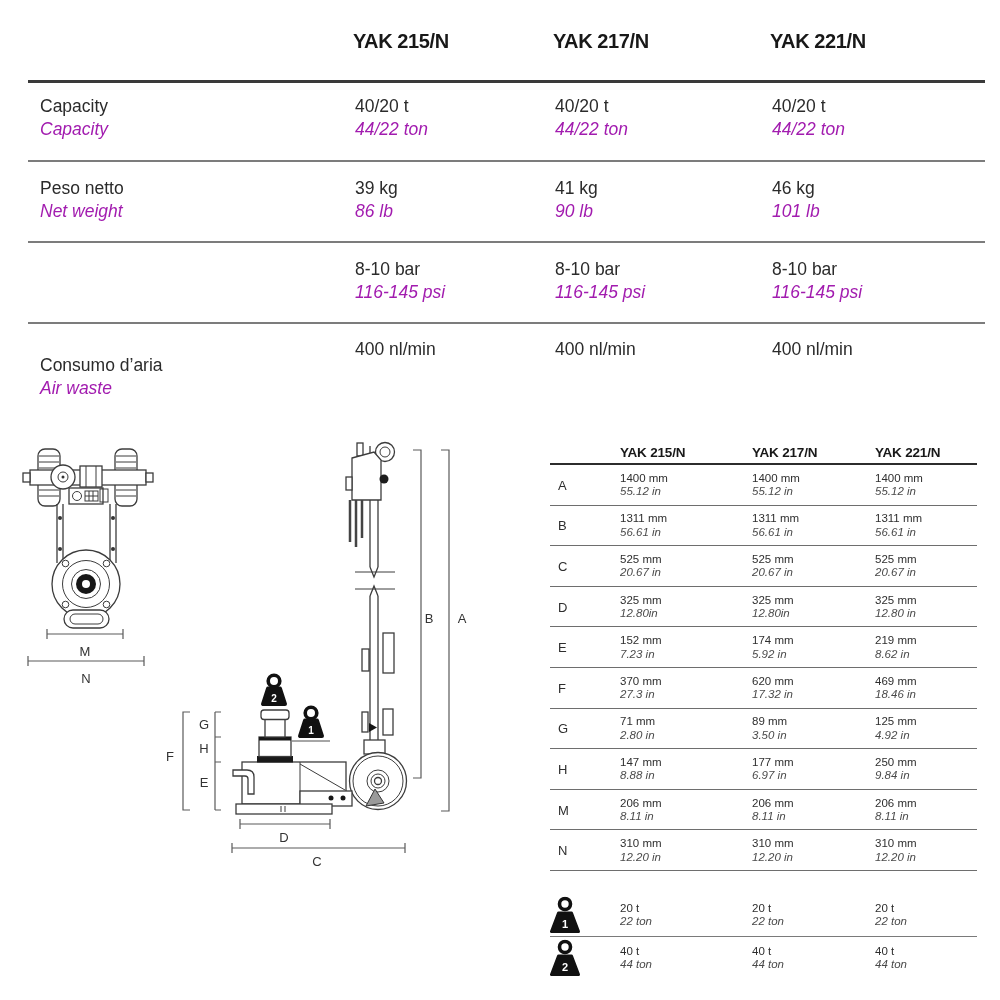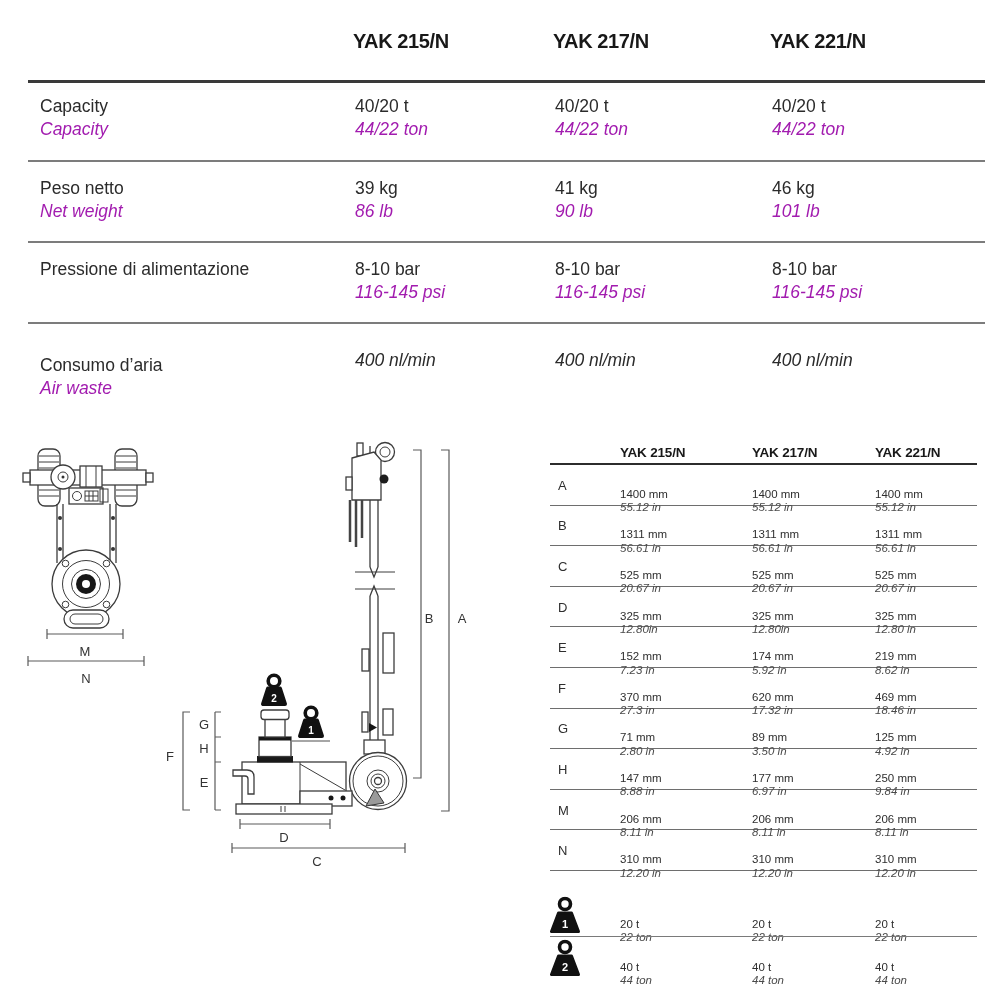--- a/index.html
+++ b/index.html
@@ -11,34 +11,34 @@
            letter-spacing:-0.4px;color:#181818;white-space:nowrap;}
   .ch1{left:353px}.ch2{left:553px}.ch3{left:770px}
   .rule{position:absolute;left:28px;width:957px;height:2px;background:#7c7c7c;}
   .rule.thick{height:3px;background:#3a3a3a;}
   .spec-row{position:absolute;left:0;width:1000px;font-size:17.5px;line-height:22.5px;}
   .spec-label{position:absolute;left:40px;white-space:nowrap;}
   .sv1{position:absolute;left:355px;white-space:nowrap;}
   .sv2{position:absolute;left:555px;white-space:nowrap;}
   .sv3{position:absolute;left:772px;white-space:nowrap;}
   .l2{font-style:italic;color:#a21caf;}
-  .single .l1{margin-top:11px;font-style:italic;}
+  .single .l1{}
 
   
   #dimtable{position:absolute;left:550px;top:434px;width:427px;}
   .dimhead{position:relative;height:29px;border-bottom:2.5px solid #2c2c2c;}
   .dimhead span{position:absolute;bottom:3px;font-weight:bold;font-size:13.5px;
                 letter-spacing:-0.2px;color:#181818;white-space:nowrap;}
   .dh1{left:70px}.dh2{left:202px}.dh3{left:325px}
   .dimrow{position:relative;height:40.6px;box-sizing:border-box;
           border-bottom:1.4px solid #6e6e6e;}
   .dkey{position:absolute;left:8px;top:50%;transform:translateY(-50%);
         font-size:13px;color:#2e2e2e;}
   .dcell{position:absolute;top:50%;transform:translateY(-50%);
-         font-size:11.5px;line-height:13.5px;white-space:nowrap;color:#2e2e2e;margin-top:16px;}
+         font-size:11.5px;line-height:13.5px;white-space:nowrap;color:#2e2e2e;}
   .dcell .in{font-style:italic;color:#4a4a4a;}
   .dc1{left:70px}.dc2{left:202px}.dc3{left:325px}
   .loadblock{margin-top:23px;}
   .loadrow{position:relative;height:42px;}
   .loadrow.second{border-top:1.5px solid #7a7a7a;}
   .loadicon{position:absolute;left:0;top:50%;transform:translateY(-50%);}
 
   
   #drawing{position:absolute;left:0;top:428px;}
   .ln{stroke:#3c3c3c;stroke-width:1.3;fill:none;}
@@ -97,21 +97,20 @@
       </div>
     <div class="sv3">
         <div class="l1">46 kg</div>
         <div class="l2">101 lb</div>
       </div>
   </div>
   <div class="rule" style="top:241px"></div>
 
   <div class="spec-row" style="top:258px">
     <div class="spec-label">
-      <div class="l1">Pressione di alimentazione</div>
     </div>
     <div class="sv1">
         <div class="l1">8-10 bar</div>
         <div class="l2">116-145 psi</div>
       </div>
     <div class="sv2">
         <div class="l1">8-10 bar</div>
         <div class="l2">116-145 psi</div>
       </div>
     <div class="sv3">

